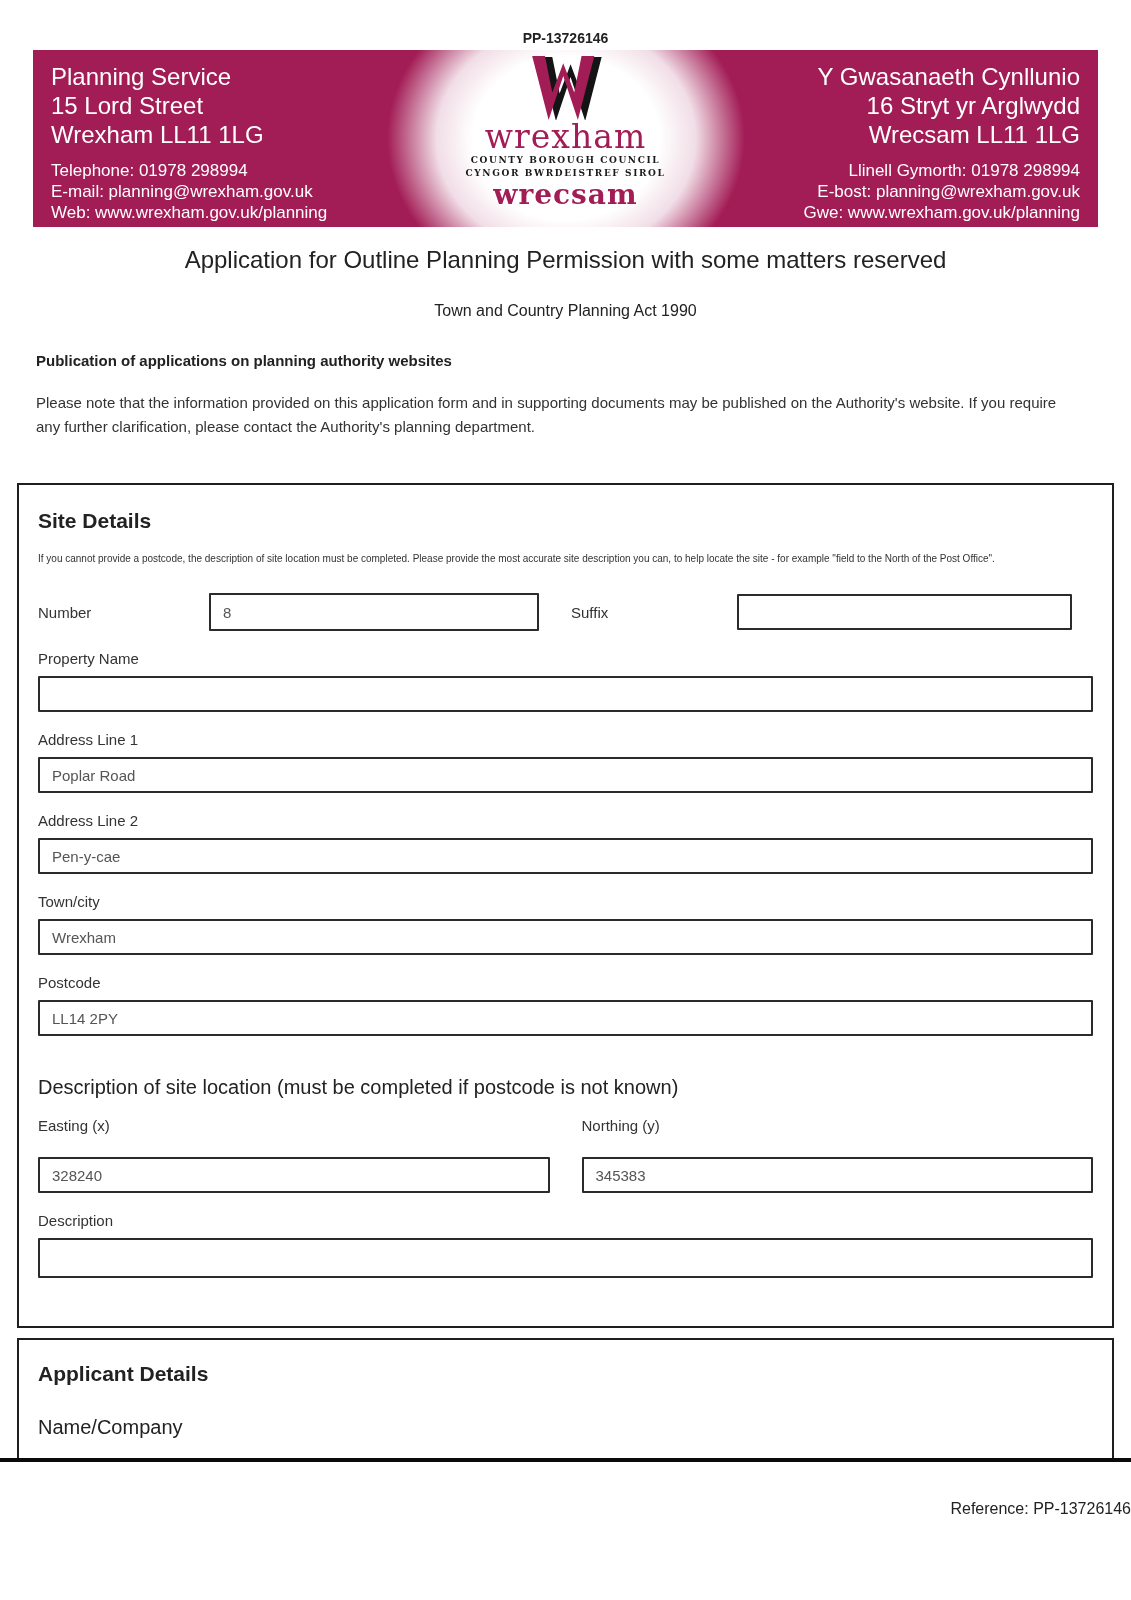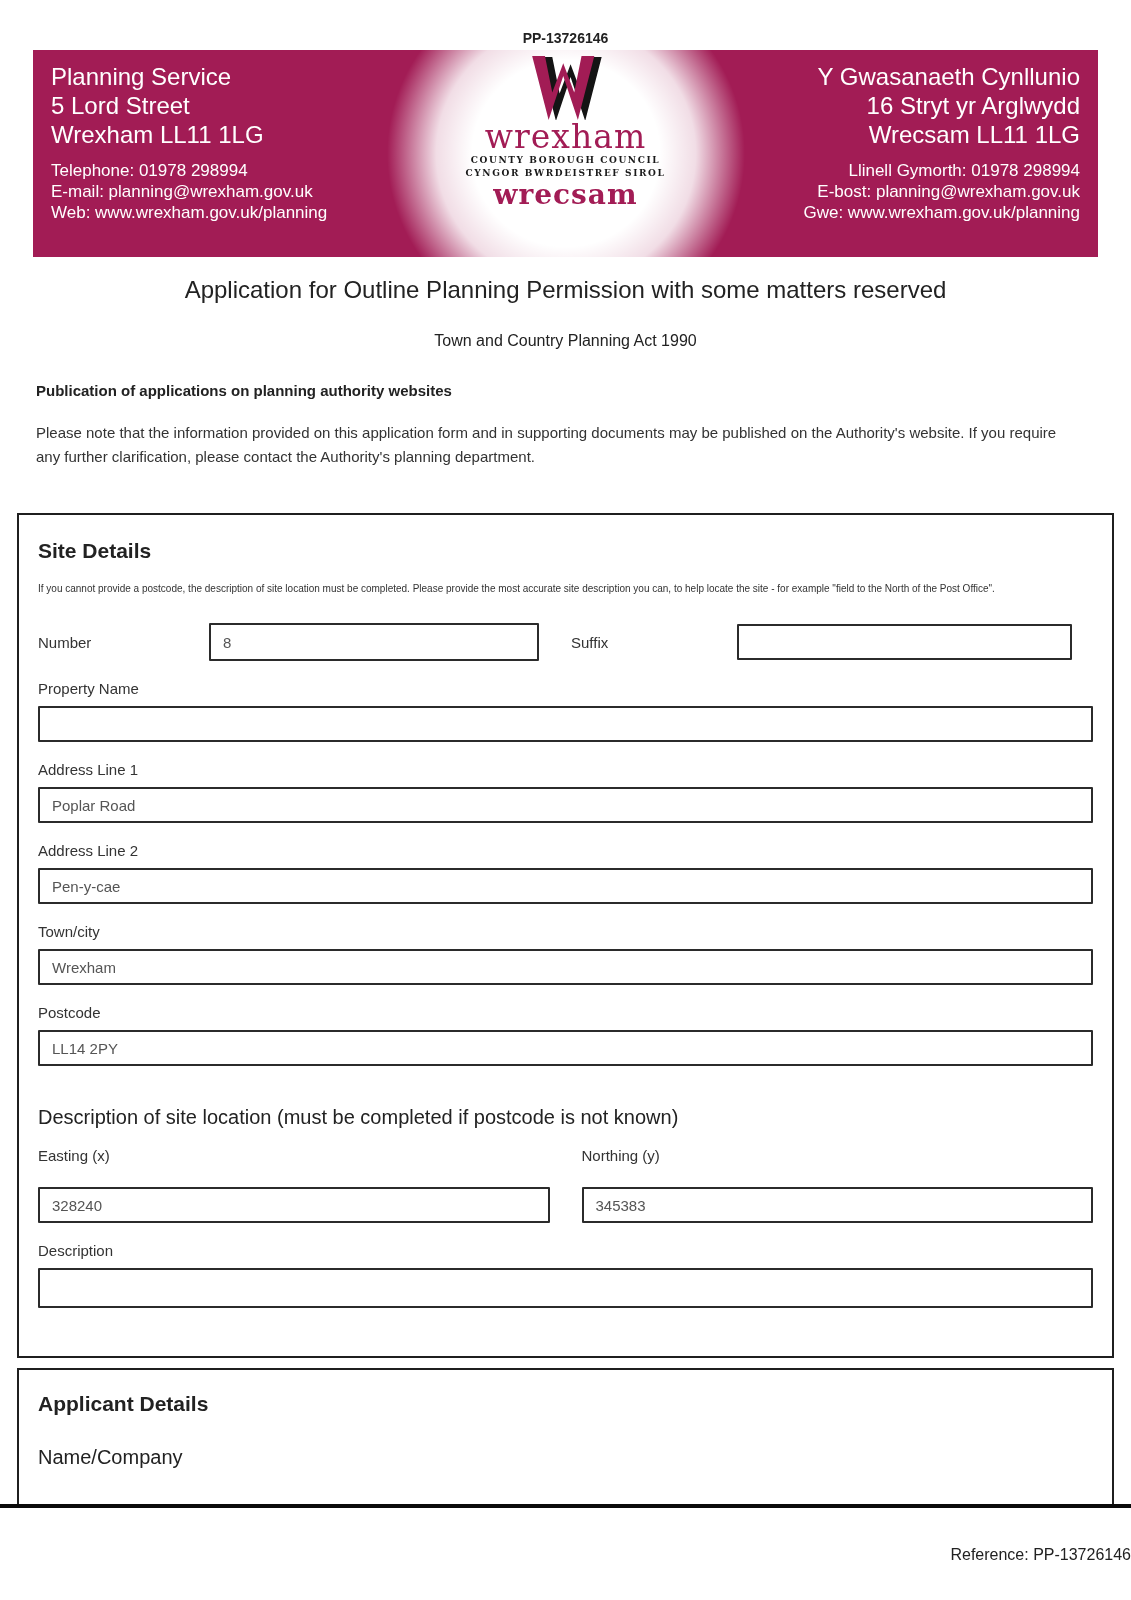--- a/index.html
+++ b/index.html
@@ -11,21 +11,21 @@
   }
 
   
   .top-ref {
     text-align: center; padding-top: 30px;
     font-size: 14px; font-weight: bold; color: #222;
   }
 
   
   .band {
-    margin: 4px 33px 0 33px; height: 207px; position: relative;
+    margin: 4px 33px 0 33px; height: 177px; position: relative;
     background: #A21C55; overflow: hidden;
   }
   .band-glow {
     position: absolute; top: -20px; bottom: -20px; left: 50%;
     width: 430px; transform: translateX(-50%);
     background: radial-gradient(ellipse 52% 90% at center,
       #ffffff 0%, #ffffff 42%, rgba(255,255,255,0.85) 58%, rgba(255,255,255,0) 80%);
   }
   .band-left { position: absolute; left: 18px; top: 12px; color: #fff; }
   .band-right { position: absolute; right: 18px; top: 12px; color: #fff; text-align: right; }
@@ -83,40 +83,40 @@
   .field-block { margin-top: 19px; }
   .field-block .field-label { margin-bottom: 9px; }
 
   .loc-heading { font-size: 20px; color: #222; margin-top: 40px; font-weight: normal; }
   .two-col { display: flex; gap: 32px; margin-top: 18px; }
   .two-col .col { flex: 1 1 0; }
   .two-col .field-label { margin-bottom: 23px; }
 
   .applicant-box {
     margin: 10px 17px 0 17px; border: 2px solid #1f1f1f; border-bottom: none;
-    height: 136px; padding: 0 19px; overflow: hidden; background: #fff;
+    height: 120px; padding: 0 19px; overflow: hidden; background: #fff;
   }
   .applicant-box .section-heading { margin-top: 22px; }
   .name-company { font-size: 20px; color: #222; margin-top: 30px; }
 
   .footer-divider { height: 4px; background: #0a0a0a; width: 1131px; }
   .footer-ref { text-align: right; font-size: 16px; color: #222; margin-top: 38px; }
 </style>
 </head>
 <body>
 
 <div class="top-ref">PP-13726146</div>
 
 <div class="band">
   <div class="band-glow"></div>
 
   <div class="band-left">
     <div class="band-addr">
       <div>Planning Service</div>
-      <div>5 Lord Street</div>
+      <div>15 Lord Street</div>
       <div>Wrexham LL11 1LG</div>
     </div>
     <div class="band-contact">
       <div>Telephone: 01978 298994</div>
       <div>E-mail: planning@wrexham.gov.uk</div>
       <div>Web: www.wrexham.gov.uk/planning</div>
     </div>
   </div>
 
   <div class="logo">

